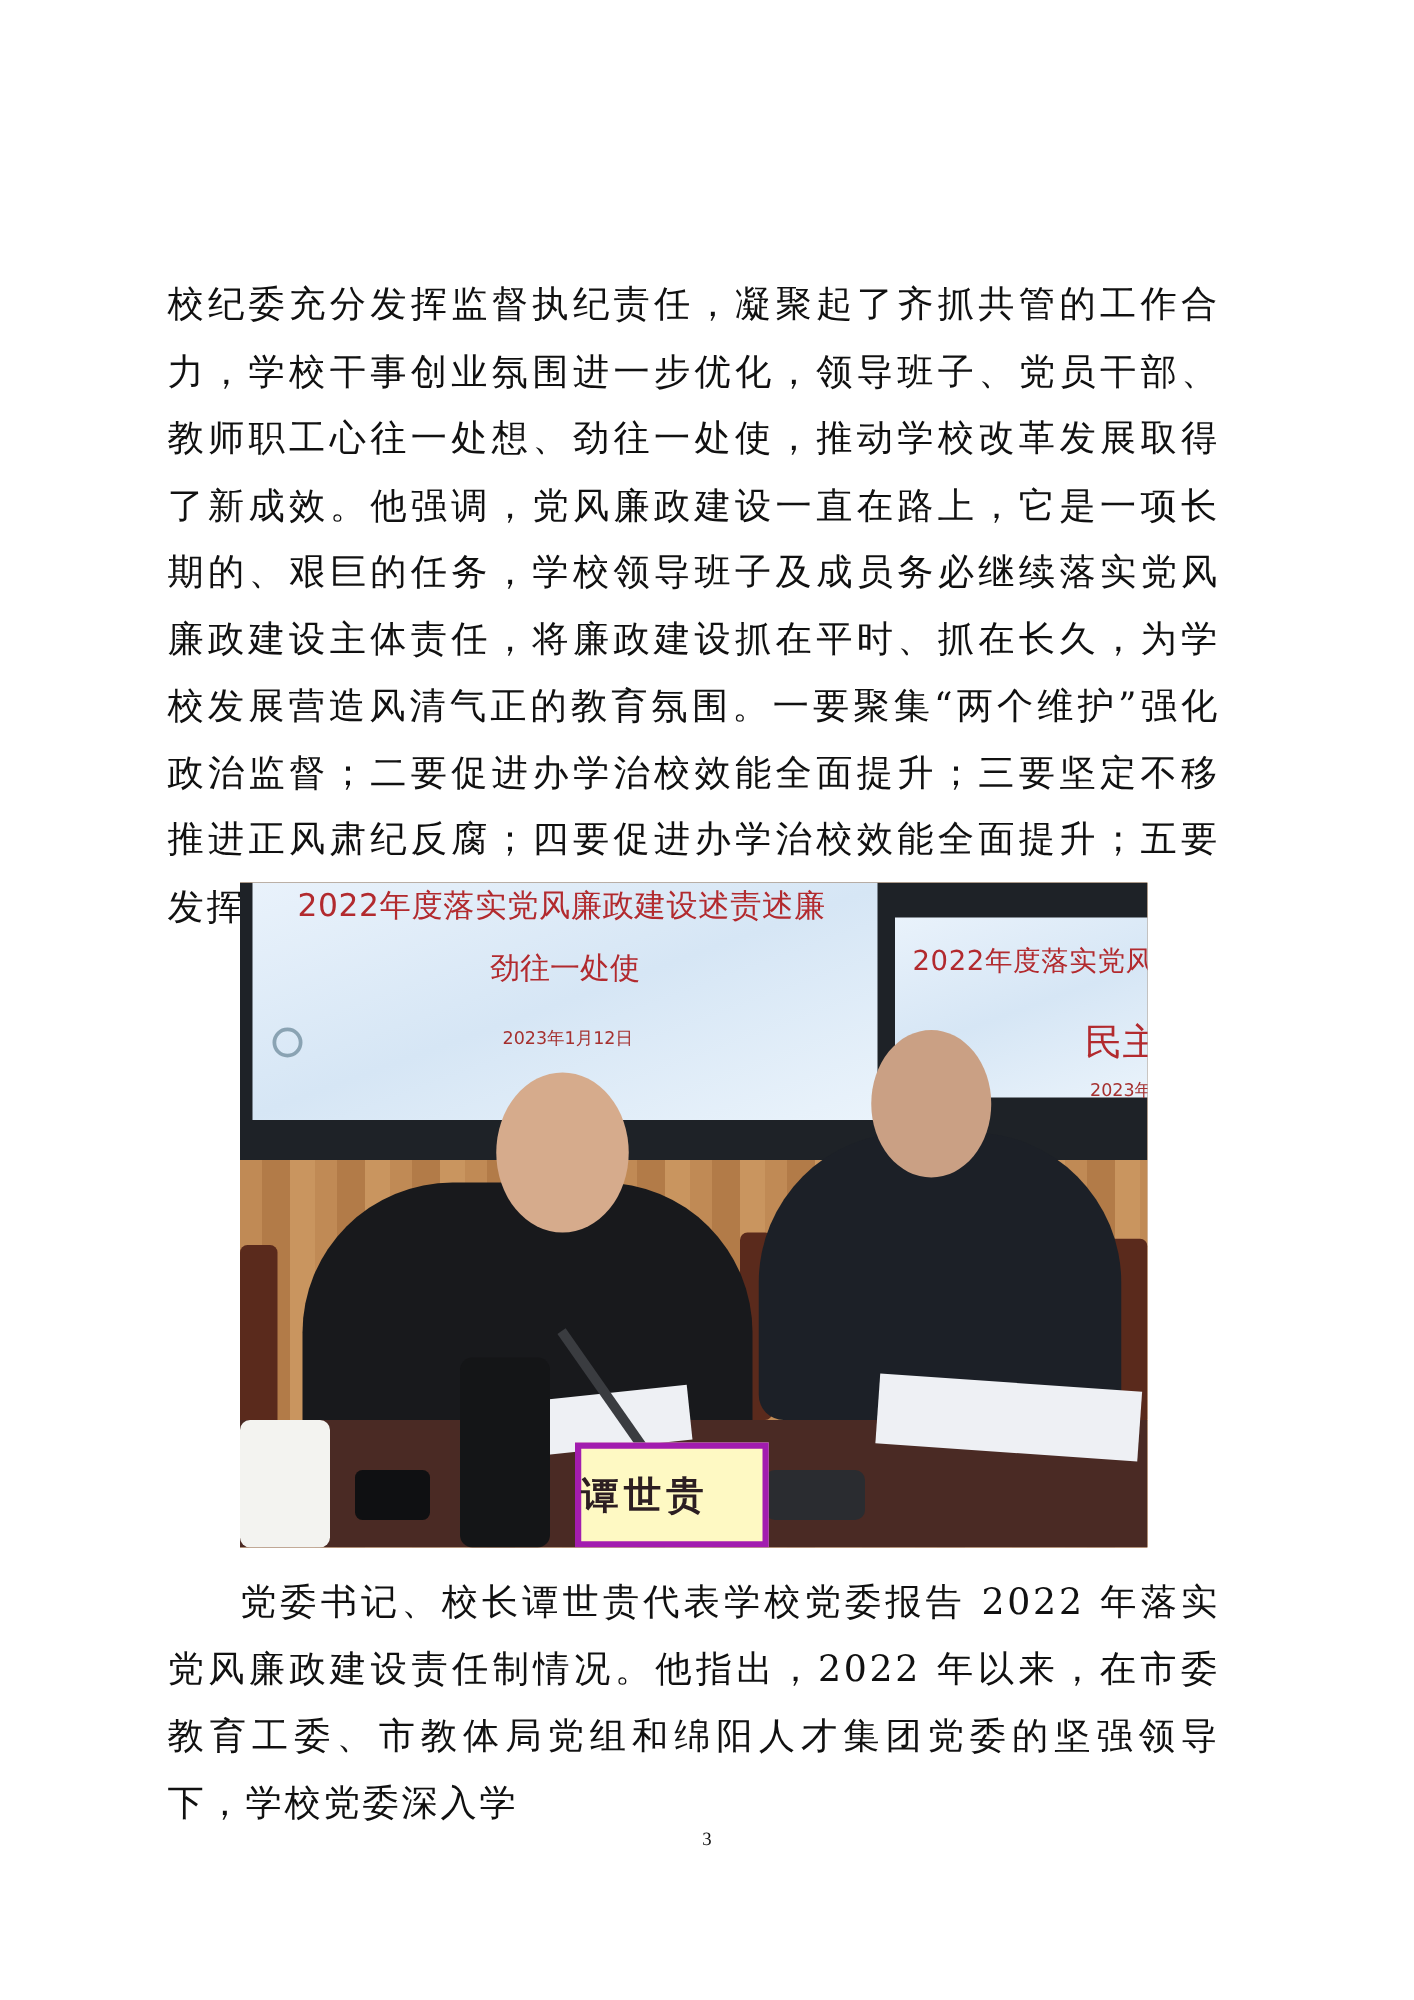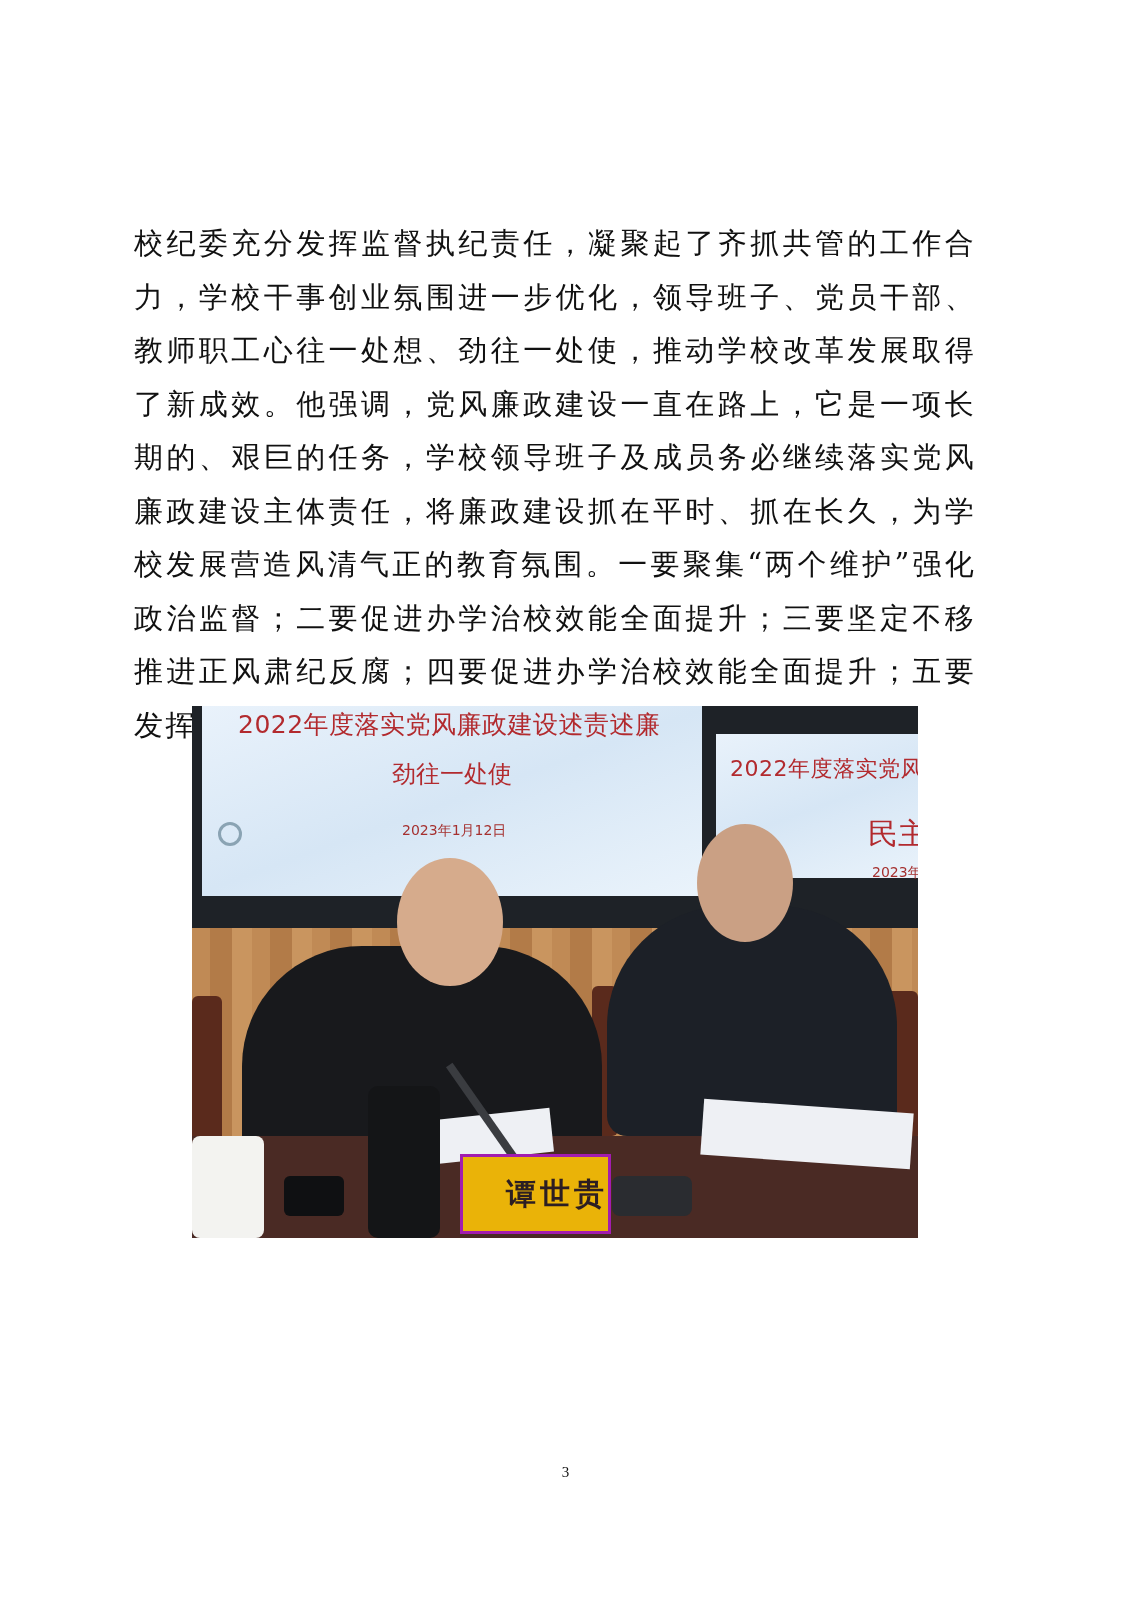--- a/index.html
+++ b/index.html
@@ -25,21 +25,21 @@
           background: repeating-linear-gradient(90deg,#c08a55 0 18px,#b27b48 18px 40px,#c9955f 40px 60px); }
   .chair { position: absolute; background: #5a2a1c; border-radius: 6px; }
   .person { position: absolute; background: #18191c; border-radius: 120px 120px 20px 20px; }
   .head { position: absolute; border-radius: 50%; background: #d6ab8c; }
   .table { position: absolute; left: 0; top: 430px; width: 726px; height: 102px; background: #4a2a24; }
   .paper { position: absolute; background: #eef0f4; transform: rotate(-6deg); }
   .thermos { position: absolute; left: 176px; top: 380px; width: 72px; height: 152px; background: #141517; border-radius: 10px; }
   .cup { position: absolute; left: 0; top: 430px; width: 72px; height: 102px; background: #f3f3f0; border-radius: 8px; }
   .phone { position: absolute; left: 92px; top: 470px; width: 60px; height: 40px; background: #0f1012; border-radius: 6px; }
   .nameplate { position: absolute; left: 268px; top: 448px; width: 145px; height: 74px;
-               background: #eab308; border: 3px solid #a21caf; display: flex; align-items: center; justify-content: flex-end; }
+               background: #fef9c3; border: 5px solid #a21caf; display: flex; align-items: center; justify-content: flex-start; }
   .nameplate span { font-family: "DejaVu Serif", serif; font-size: 30px; font-weight: 700; color: #2c1e22; letter-spacing: 4px; }
   .mic-base { position: absolute; left: 420px; top: 470px; width: 80px; height: 40px; background: #2a2c30; border-radius: 8px; }
   .mic-stem { position: absolute; left: 345px; top: 330px; width: 8px; height: 160px; background: #3a3c40; transform: rotate(-35deg); transform-origin: bottom; }
   .screen-icon { position: absolute; left: 16px; top: 116px; width: 18px; height: 18px; border: 3px solid #8aa3b3; border-radius: 50%; }
   .page-number { position: absolute; left: 0; width: 1131px; top: 1464px; text-align: center;
                  font-size: 15px; font-family: "Liberation Serif", serif; }
 </style>
 </head>
 <body>
 
@@ -76,15 +76,18 @@
     <div class="cup"></div>
     <div class="phone"></div>
     <div class="thermos"></div>
     <div class="mic-stem"></div>
     <div class="mic-base"></div>
     <div class="nameplate">
       <span>谭世贵</span>
     </div>
   </div>
 
+  <p class="para para2">
+    <span>党委书记、校长谭世贵代表学校党委报告 2022 年落实党风廉政建设责任制情况。他指出，2022 年以来，在市委教育工委、市教体局党组和绵阳人才集团党委的坚强领导下，学校党委深入学</span>
+  </p>
 
   <div class="page-number">3</div>
 </div>
 
 </body></html>

